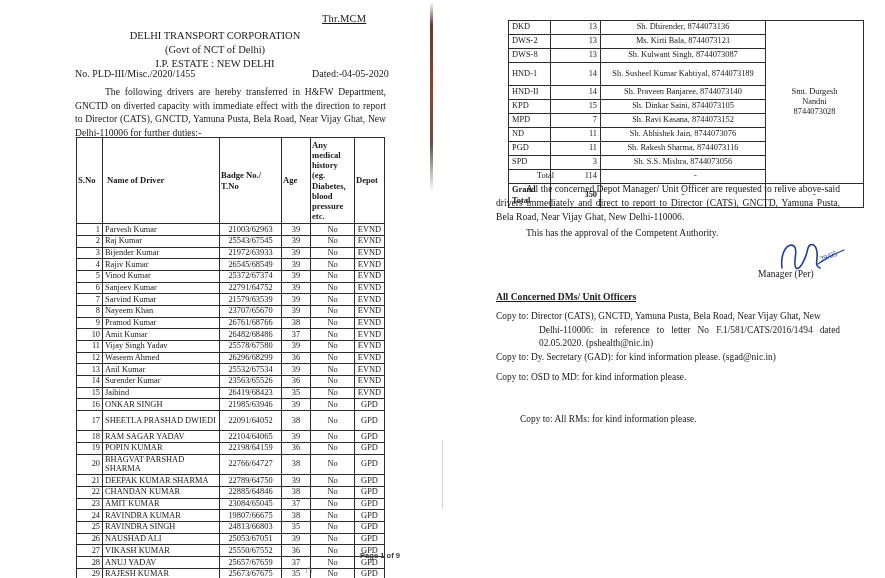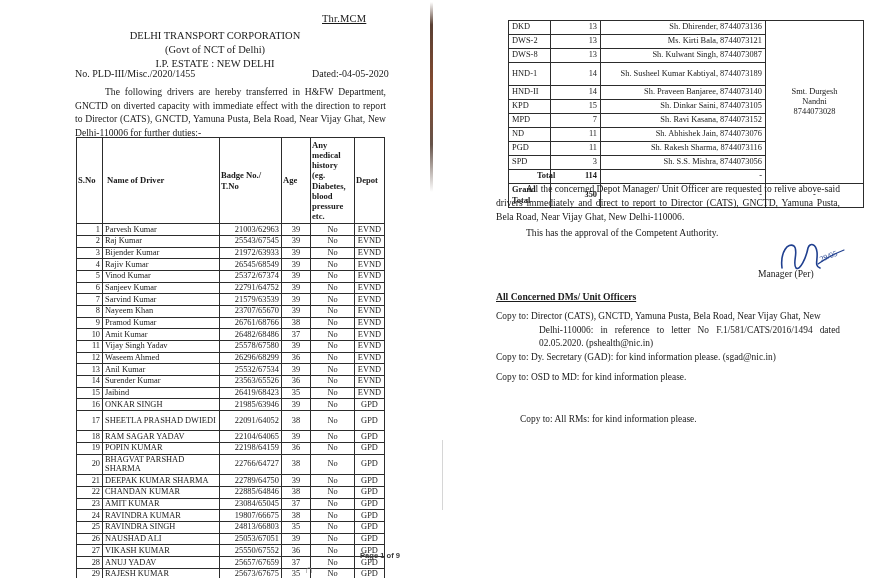--- a/index.html
+++ b/index.html
@@ -120,21 +120,21 @@
   .drv-table col.c-sno   { width: 26px; }
   .drv-table col.c-name  { width: 117px; }
   .drv-table col.c-badge { width: 62px; }
   .drv-table col.c-age   { width: 29px; }
   .drv-table col.c-med   { width: 44px; }
   .drv-table col.c-depot { width: 30px; }
 
   .drv-table tbody td { height: 10.7px; }
   .td-sno   { text-align: right;  padding-right: 3px; }
   .td-name  { text-align: left;   padding-left: 3px; }
-  .td-badge { text-align: right; }
+  .td-badge { text-align: center; }
   .td-age   { text-align: center; }
   .td-med   { text-align: center; }
   .td-depot { text-align: center; }
   tr.tall td { height: 19px; }
 
   .page-footer {
     position: absolute;
     font-size: 7.6px;
     font-family: "Liberation Sans", sans-serif;
     font-weight: bold;
@@ -166,28 +166,28 @@
     vertical-align: middle;
     line-height: 1.2;
     height: 11px;
   }
   .depot-table col.c-depot  { width: 42px; }
   .depot-table col.c-count  { width: 50px; }
   .depot-table col.c-person { width: 165px; }
   .depot-table col.c-nodal  { width: 98px; }
   .dp-name  { text-align: left; }
   .dp-count { text-align: right; padding-right: 5px; }
-  .dp-person{ text-align: right; }
+  .dp-person{ text-align: center; }
   .dp-nodal {
     text-align: center;
     vertical-align: middle;
     line-height: 1.45;
   }
   tr.dp-tall td { height: 20px; }
-  tr.dp-total td { font-weight: bold; padding-left: 28px; }
+  tr.dp-total td { font-weight: normal; padding-left: 28px; }
   tr.dp-grand td { font-weight: bold; height: 21px; }
   .dp-grand-label { line-height: 1.2; }
 
   
   .rp-para {
     position: absolute;
     font-size: 9.6px;
     line-height: 1.45;
     text-align: justify;
   }

